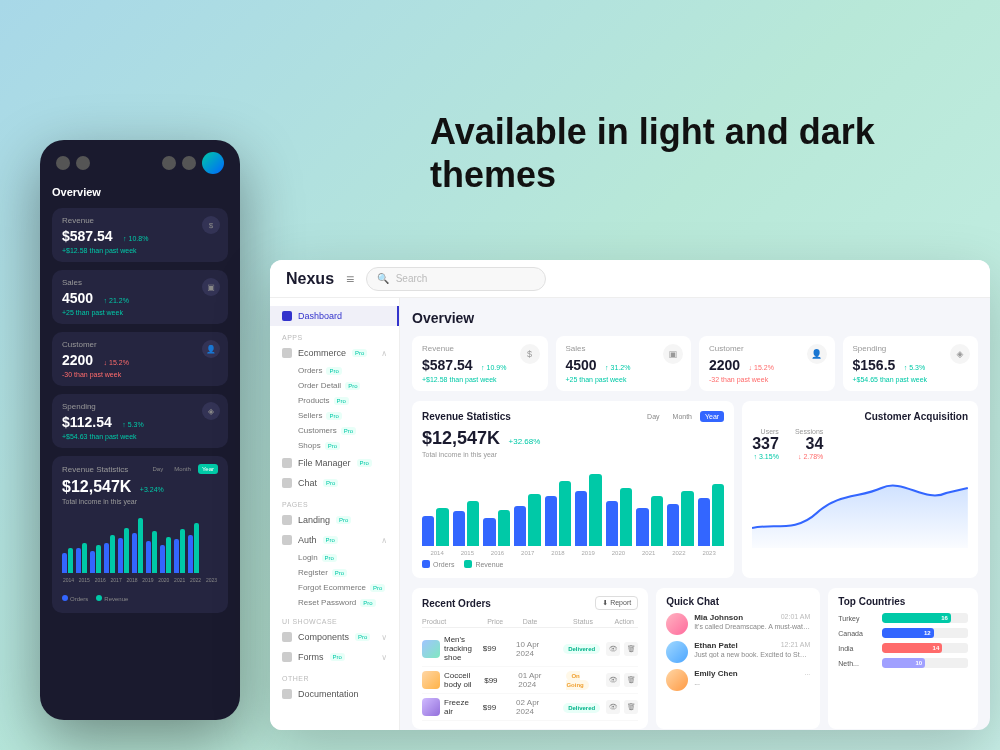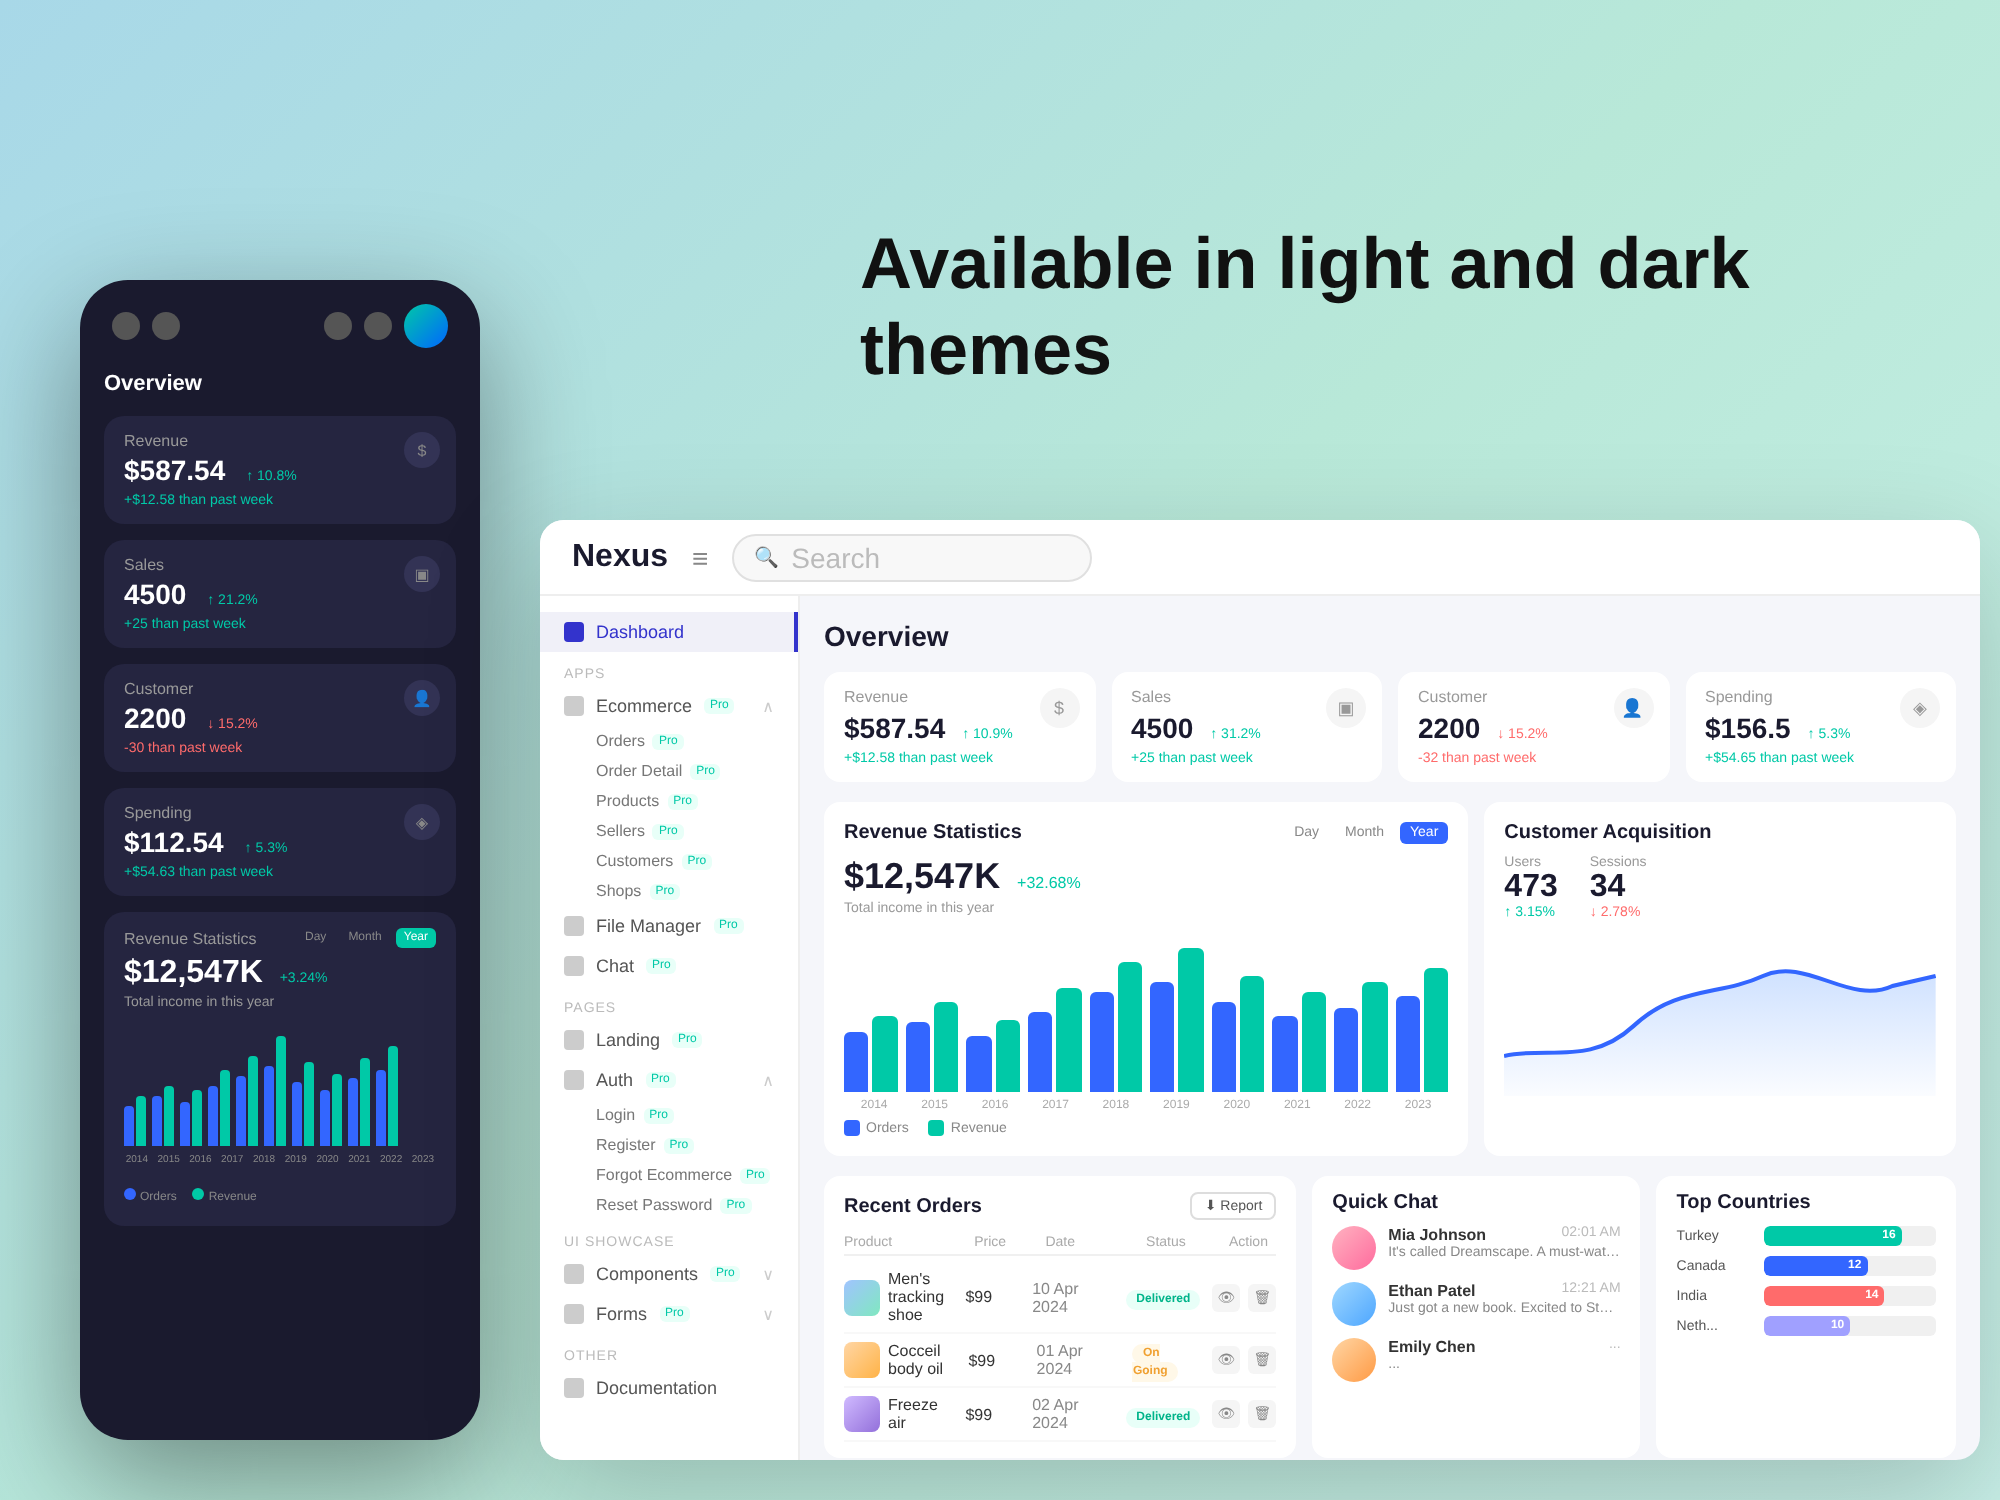--- a/index.html
+++ b/index.html
@@ -499,20 +499,21 @@
       border-radius: 2px;
     }
 
     
     .acquisition-panel {
       flex: 1;
       background: #fff;
       border-radius: 8px;
       padding: 10px;
       min-width: 0;
+      text-align: right;
     }
     .acq-title {
       font-size: 10px;
       font-weight: 600;
       color: #1a1a2e;
       margin-bottom: 6px;
     }
     .acq-stats {
       display: flex;
       gap: 16px;
@@ -847,21 +848,21 @@
   </div>
 </div>
 
 <div class="desktop-mockup">
 
   <div class="desktop-topbar">
     <span class="nexus-logo">Nexus</span>
     <span class="topbar-menu-icon">≡</span>
     <div class="topbar-search">
       <span style="color:#bbb;font-size:10px;">🔍</span>
-      <span style="color:#bbb;font-size:14px;">Search</span>
+      <span style="color:#bbb;font-size:10px;">Search</span>
     </div>
   </div>
 
   <div class="desktop-body">
 
     <div class="desktop-sidebar">
       <div class="sidebar-item active">
         <div class="si-icon" style="background:#3333cc;"></div>
         <span>Dashboard</span>
       </div>
@@ -1075,21 +1076,21 @@
                 <span>Revenue</span>
               </div>
           </div>
         </div>
 
         <div class="acquisition-panel">
           <div class="acq-title">Customer Acquisition</div>
           <div class="acq-stats">
             <div>
               <div class="acq-stat-label">Users</div>
-              <div class="acq-stat-value">473</div>
+              <div class="acq-stat-value">337</div>
               <div class="acq-stat-growth">↑ 3.15%</div>
             </div>
             <div>
               <div class="acq-stat-label">Sessions</div>
               <div class="acq-stat-value">34</div>
               <div class="acq-stat-growth neg">↓ 2.78%</div>
             </div>
           </div>
           <div class="acq-chart">
             <svg width="100%" height="80" viewBox="0 0 200 80" preserveAspectRatio="none">

